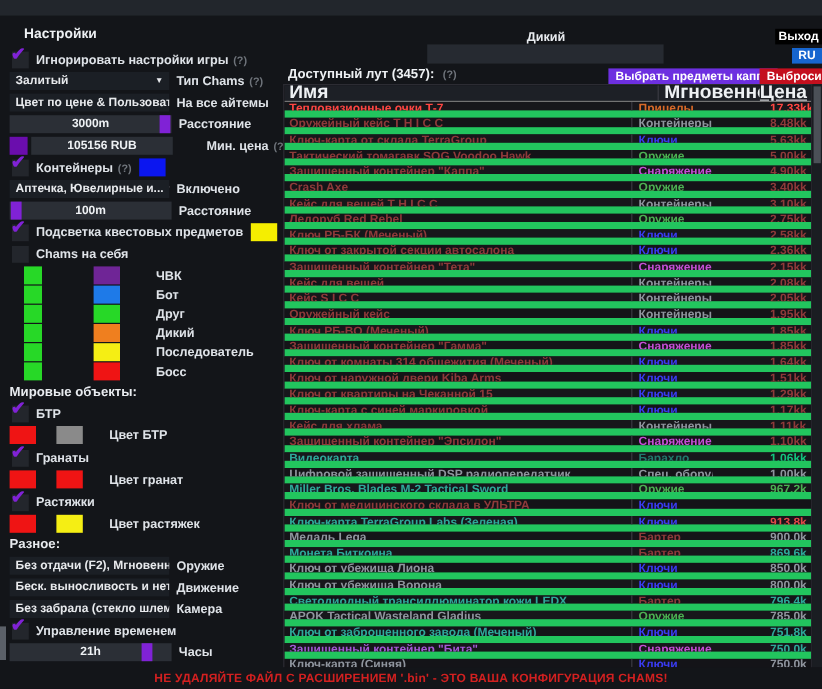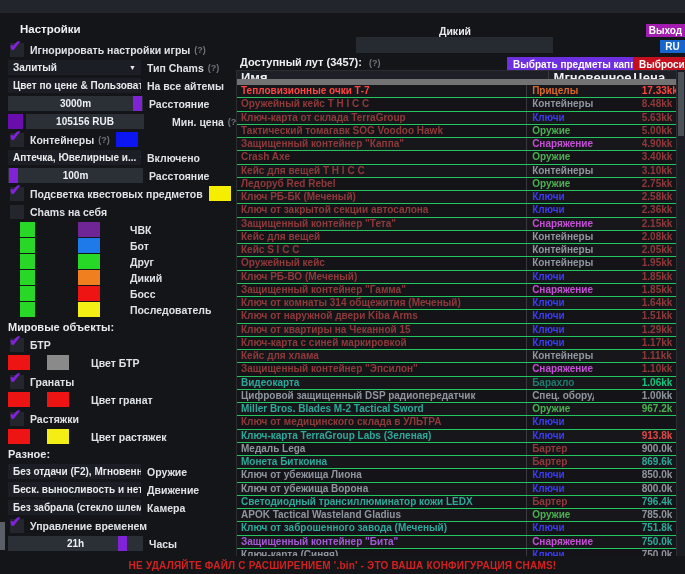--- a/index.html
+++ b/index.html
@@ -41,41 +41,41 @@
   .search-input { position:absolute; left:356px; top:37px; width:197px; height:16px; background:#262a31; border:none; outline:none; color:#e8eaed; font-family:inherit; font-size:10px; font-weight:bold; padding:0 5px; }
   .btn { position:absolute; display:flex; align-items:center; justify-content:center; color:#fff; font-size:10px; white-space:nowrap; }
   .btn-exit { left:646px; top:24px; width:39px; height:13px; }
   .btn-ru { left:660px; top:40px; width:25px; height:13px; }
   .loot-title { position:absolute; left:240px; top:56px; font-size:11px; color:#eef1f4; }
   .btn-kappa { left:507px; top:57px; height:14px; padding:0 6px; }
   .btn-dropall { left:633px; top:57px; height:14px; padding:0 6px; }
 
   
   .table { position:absolute; left:236px; top:70px; width:441px; height:486px; border:1px solid #2c2c33; border-bottom:none; overflow:hidden; background:#141418; }
-  .thead { display:flex; height:14px; background:#1d2026; color:#eef1f4; font-size:13px; border-bottom:6px solid #737373; }
-  .trow { display:flex; height:13.25px; border-bottom:1px solid #22c55e; font-size:10px;gap:48px; }
+  .thead { display:flex; height:14px; background:#1d2026; color:#eef1f4; font-size:16px; border-bottom:1px solid #737373; }
+  .trow { display:flex; height:13.25px; border-bottom:6px solid #22c55e; font-size:10px;gap:48px; }
   .trow:nth-child(odd) { background:#17171b; }
   .c-name { width:312px; padding:0 0 0 4px; line-height:12px; white-space:nowrap; overflow:hidden; }
   .c-cat  { width:86px; padding-left:5px; border-left:1px solid #3a3a42; line-height:12px; white-space:nowrap; overflow:hidden; }
-  .c-price{ width:43px; padding-right:5px; text-align:left; line-height:12px; white-space:nowrap; overflow:hidden; }
+  .c-price{ width:43px; padding-right:5px; text-align:left; line-height:12px; white-space:nowrap; overflow:hidden;text-decoration:underline; }
   .thead .c-name, .thead .c-cat, .thead .c-price { line-height:13px; }
   .tscroll { position:absolute; left:677px; top:70px; width:8px; height:486px; background:#1a1d22; }
   .tscroll .thumb { position:absolute; left:1px; top:2px; width:6px; height:64px; background:#4b5057; }
 
   .footer { position:absolute; left:0; top:556px; width:685px; height:18px; display:flex; align-items:center; justify-content:center; }
   .footer .warn { font-size:10px; letter-spacing:.2px; }
 </style>
 </head>
 <body>
 
 <div class="topstrip"></div>
 
 <div class="search-label">Дикий</div>
 <input class="search-input" value="" style="">
-<div class="btn btn-exit" style="background: #a21caf;">Выход</div>
+<div class="btn btn-exit" style="background: #000000;">Выход</div>
 <div class="btn btn-ru" style="background: rgb(22, 101, 207);">RU</div>
 
 <div class="panel">
   <div class="panel-title">Настройки</div>
 
   <div class="row cb">
     <span class="checkbox">
         <span class="chk">✔</span>
       </span>
     <span class="lbl">Игнорировать настройки игры</span>
@@ -161,27 +161,27 @@
         <span class="swatch s2" style="background: rgb(39, 216, 39);"></span>
         <span class="lbl">Друг</span>
       </div>
       <div class="pcrow">
         <span class="swatch" style="background: rgb(39, 216, 39);"></span>
         <span class="swatch s2" style="background: rgb(239, 127, 31);"></span>
         <span class="lbl">Дикий</span>
       </div>
       <div class="pcrow">
         <span class="swatch" style="background: rgb(39, 216, 39);"></span>
+        <span class="swatch s2" style="background: rgb(245, 238, 20);"></span>
+        <span class="lbl">Последователь</span>
+      </div>
+      <div class="pcrow">
+        <span class="swatch" style="background: rgb(39, 216, 39);"></span>
         <span class="swatch s2" style="background: rgb(239, 20, 20);"></span>
         <span class="lbl">Босс</span>
-      </div>
-      <div class="pcrow">
-        <span class="swatch" style="background: rgb(39, 216, 39);"></span>
-        <span class="swatch s2" style="background: rgb(245, 238, 20);"></span>
-        <span class="lbl">Последователь</span>
       </div>
     </div>
 
   <div class="sec">Мировые объекты:</div>
 
   <div class="row cb">
     <span class="checkbox">
         <span class="chk">✔</span>
       </span>
     <span class="lbl">БТР</span>

